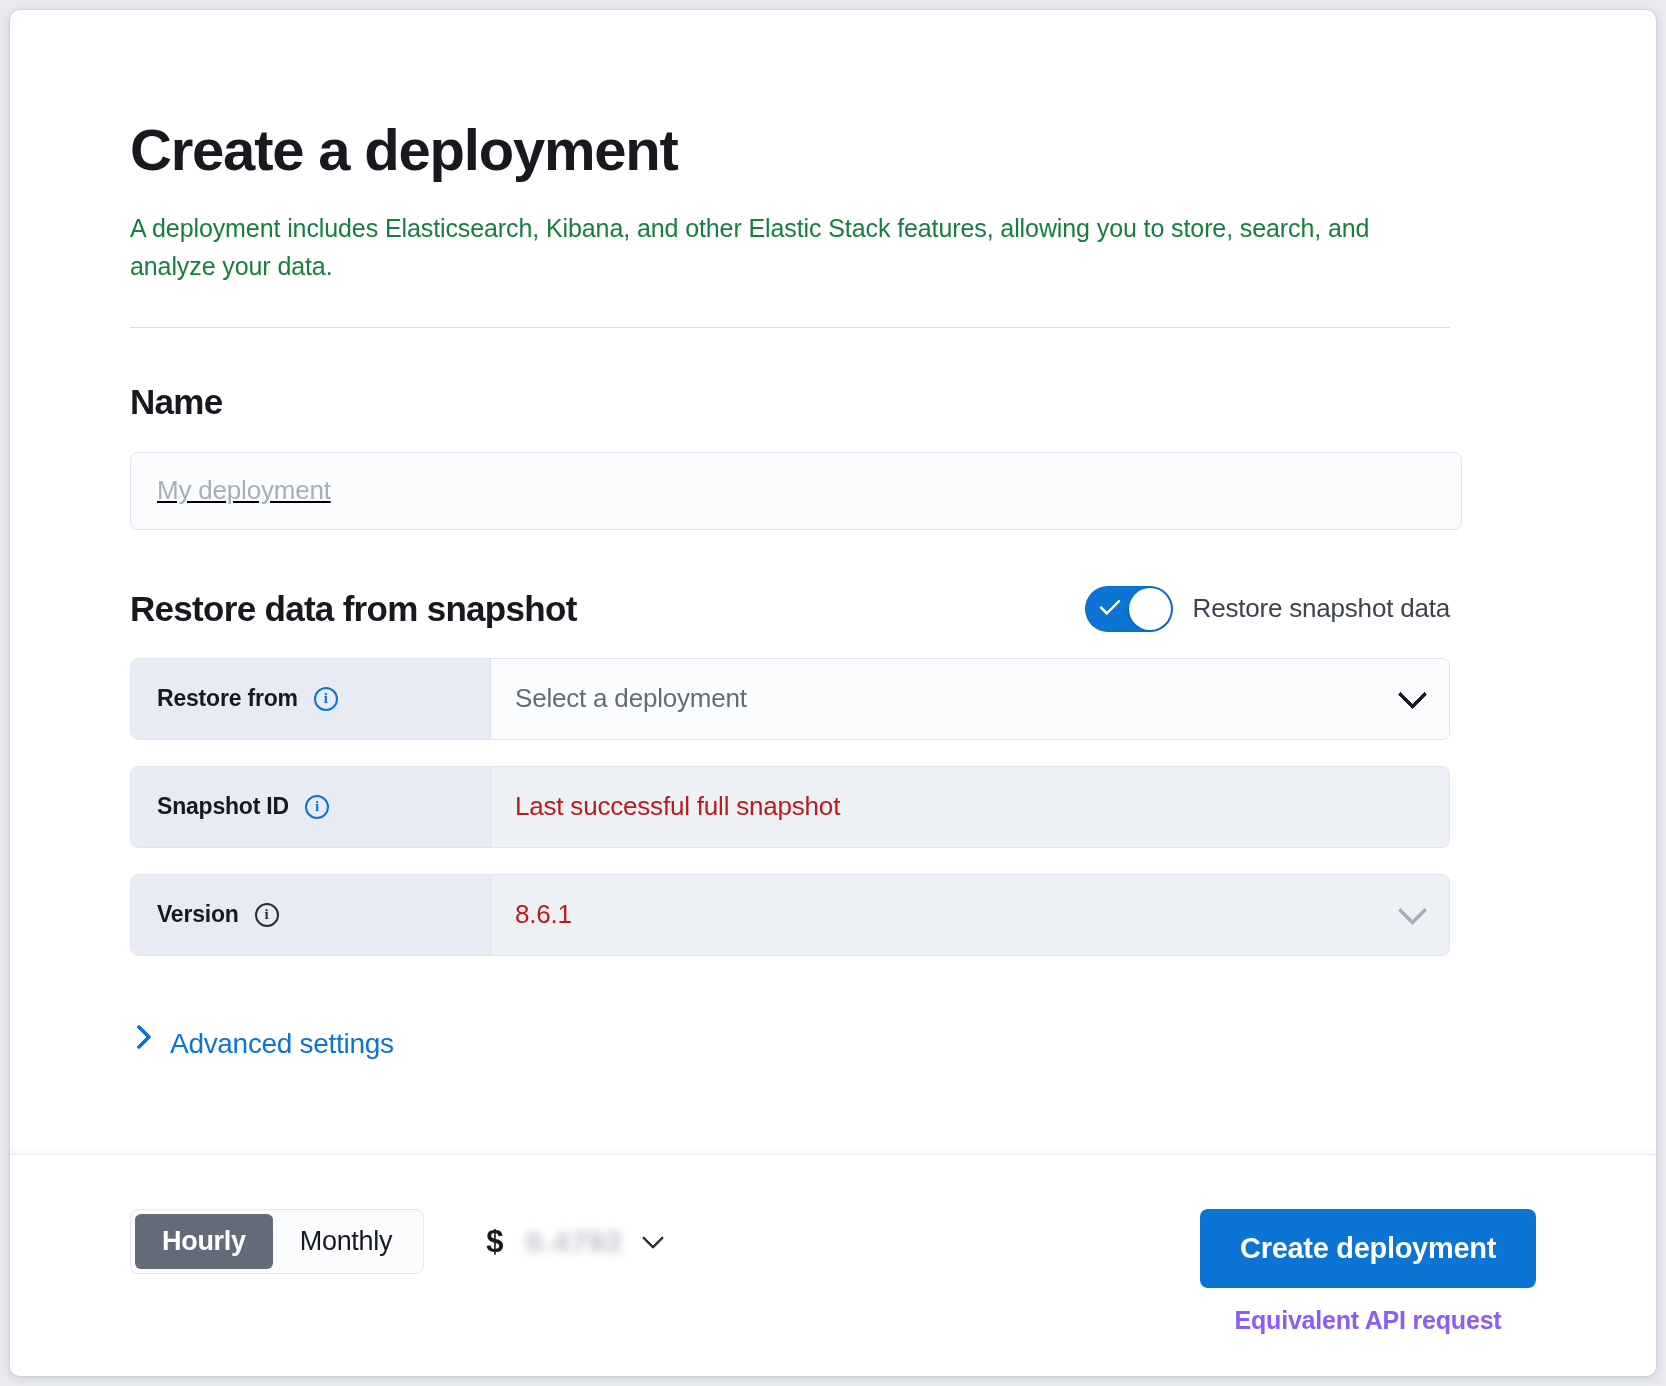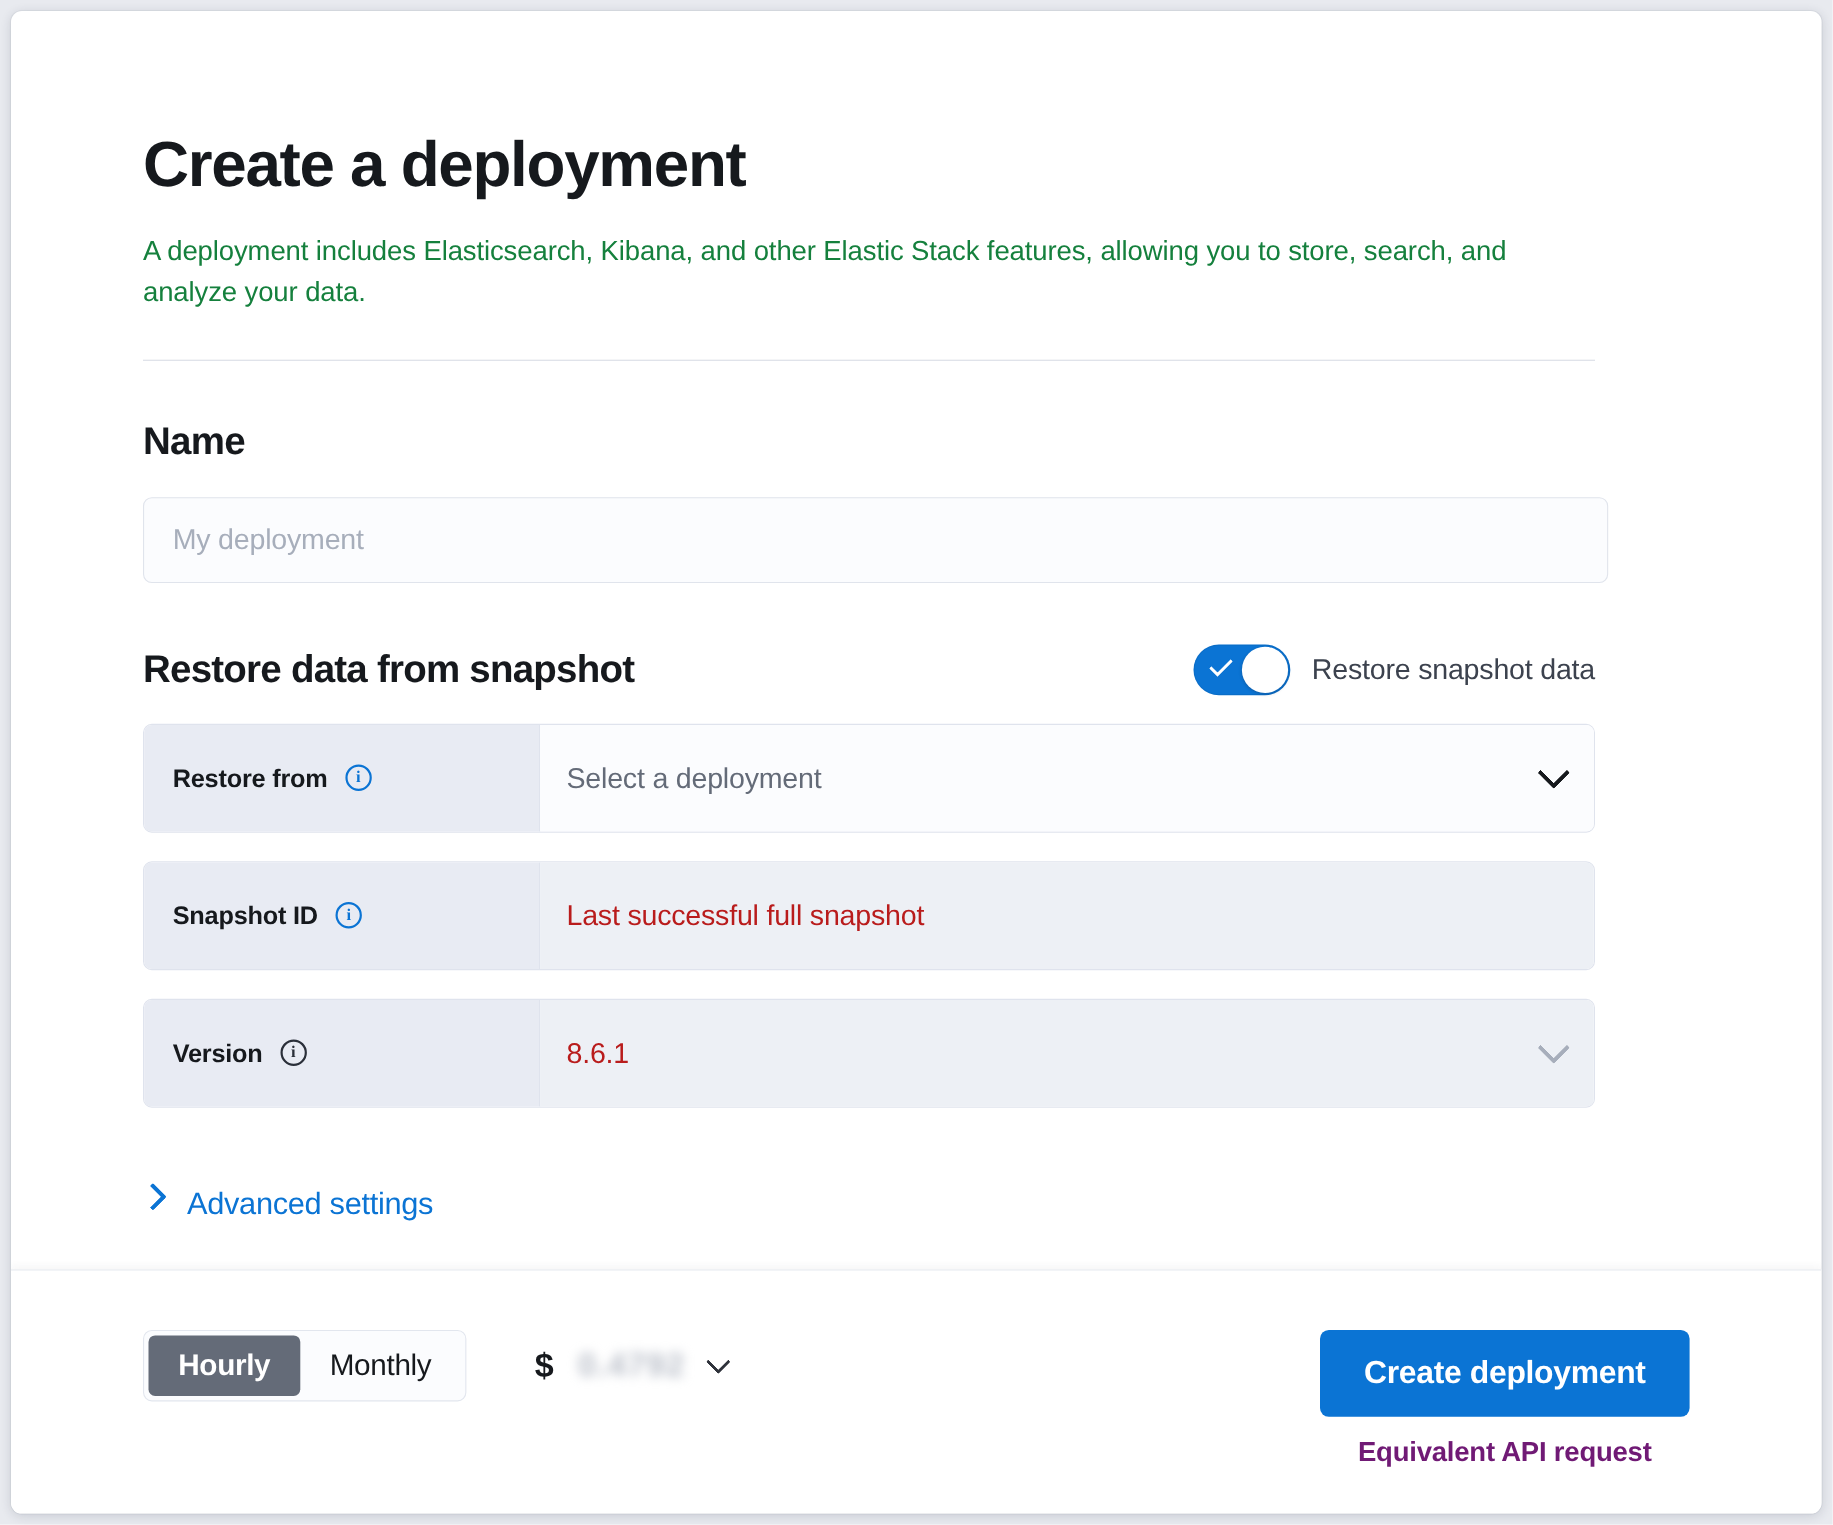--- a/index.html
+++ b/index.html
@@ -81,20 +81,21 @@
     margin-top: 30px;
     width: 1332px;
     height: 78px;
     border: 1px solid #e0e4ec;
     border-radius: 8px;
     background: #fbfcfe;
     display: flex;
     align-items: center;
     padding: 0 26px;
     box-shadow: inset 0 0 0 0 transparent;
+    text-decoration: underline;
   }
   .name-input .ph {
     font-size: 26px;
     color: #a7aebb;
     letter-spacing: -0.2px;
   }
 
   
   .restore-head {
     margin-top: 56px;
@@ -142,21 +143,21 @@
     font-size: 26px;
     color: #3c424e;
     letter-spacing: -0.2px;
     white-space: nowrap;
   }
 
   
   .form-row {
     width: 1320px;
     margin-top: 26px;
-    height: 99px;
+    height: 82px;
     display: flex;
     align-items: stretch;
     border-radius: 8px;
     overflow: hidden;
     border: 1px solid #dfe3ed;
   }
   .form-row .label-cell {
     width: 360px;
     flex: 0 0 360px;
     background: #e8ebf3;
@@ -324,21 +325,21 @@
     background: #0b74d4;
     color: #ffffff;
     font-size: 29px;
     font-weight: 700;
     letter-spacing: -0.3px;
     border-radius: 8px;
     padding: 23px 40px;
   }
   .api-link {
     font-size: 25px;
-    color: #701a75;
+    color: #8b5cf6;
     font-weight: 700;
     letter-spacing: -0.2px;
     cursor: pointer;
     text-decoration: none;
   }
 </style>
 </head>
 <body>
 
 <div class="app-card">

